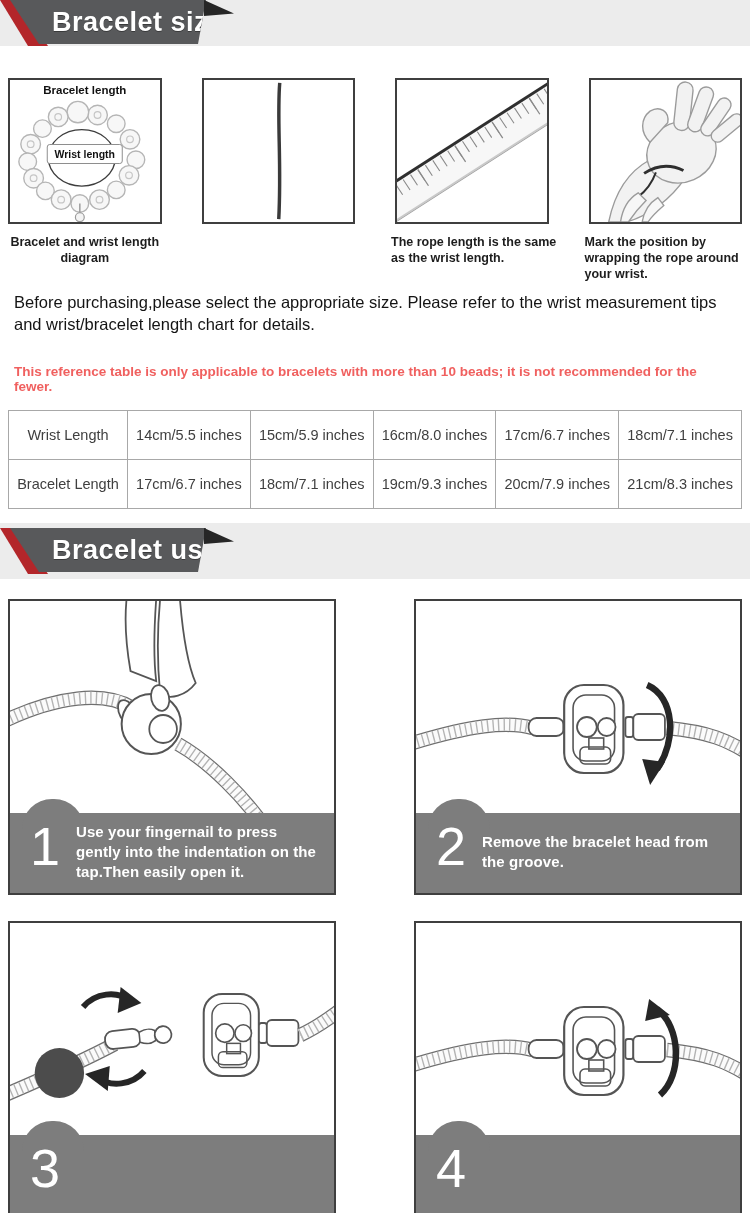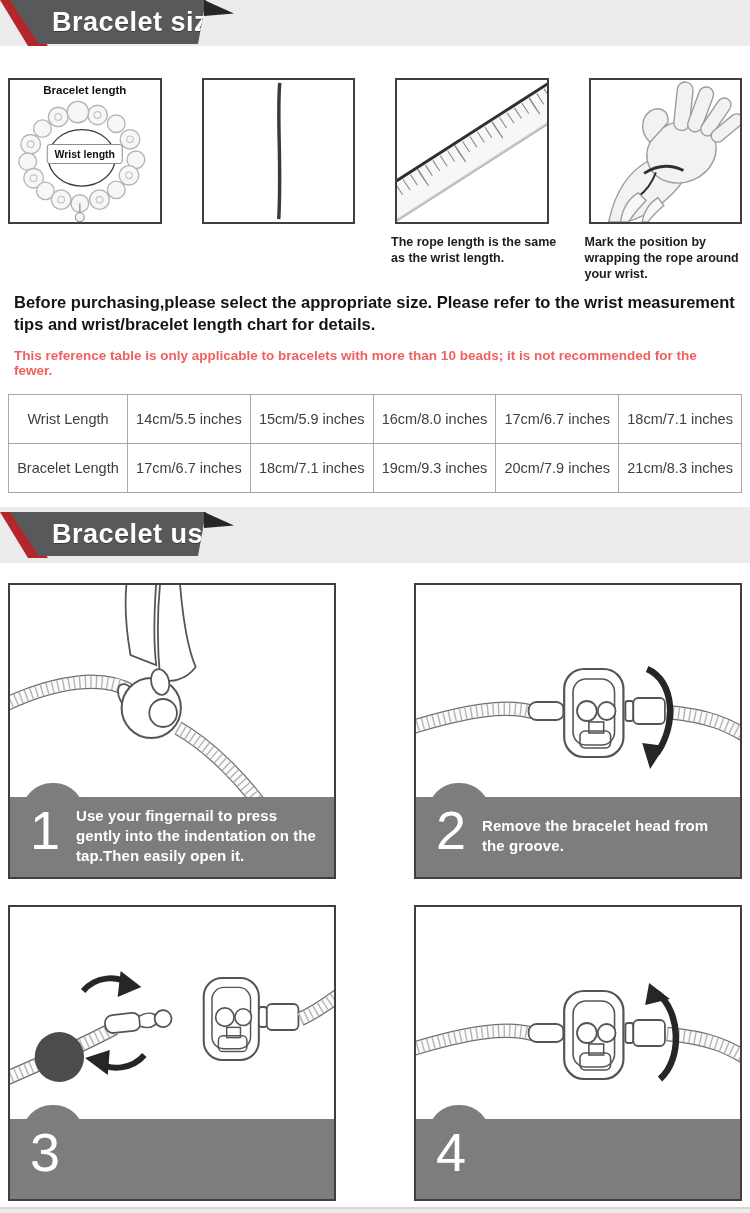--- a/index.html
+++ b/index.html
@@ -25,22 +25,22 @@
   .mbox{position:relative;height:146px;border:2px solid #3f3f3f;background:#fff;box-sizing:border-box;}
   .mbox svg{width:100%;height:100%;display:block;}
   .lab-top{position:absolute;top:4px;left:0;right:0;text-align:center;font-size:11.5px;font-weight:700;color:#111;}
   .lab-wrist{position:absolute;top:64px;left:50%;transform:translateX(-50%);background:#fff;border:1px solid #8e8e8e;
     border-radius:3px;padding:3px 7px;font-size:10.5px;font-weight:700;color:#111;white-space:nowrap;}
   .mcap{margin:10px -8px 0;font-size:12.5px;font-weight:700;line-height:1.28;color:#1d1d1d;}
   .cap-center{text-align:center;}
   .cap-left{text-align:left;padding-left:4px;}
 
   
-  .intro{margin-top:10px;padding:0 14px;font-size:16.5px;font-weight:700;line-height:1.33;color:#141414;}
-  .note{margin-top:12px;padding:0 14px;font-size:13.5px;font-weight:700;color:#f0605f;}
+  .intro{margin-top:10px;padding:0 14px;font-size:16.5px;font-weight:400;line-height:1.33;color:#141414;}
+  .note{margin-top:28px;padding:0 14px;font-size:13.5px;font-weight:700;color:#f0605f;}
 
   
   table.size{margin:16px 8px 0;border-collapse:collapse;width:734px;table-layout:fixed;
     font-size:14.5px;color:#3f3f3f;font-weight:400;}
   table.size td{border:1px solid #a8a8a8;height:48px;text-align:center;padding:0 3px;}
   td.rowhead{text-align:left;padding-left:12px;width:112px;}
 
   
   .steps{display:flex;flex-wrap:wrap;padding:0 8px;margin-top:20px;column-gap:78px;row-gap:26px;}
   .step-panel{width:328px;height:296px;border:2px solid #3f3f3f;background:#fff;box-sizing:border-box;
@@ -124,20 +124,21 @@
               <circle cx="121" cy="98" r="3.4"></circle>
           </g>
           <line x1="71" y1="127" x2="71" y2="137" stroke="#9a9a9a" stroke-width="1.5"></line>
           <circle cx="71" cy="141" r="4.5" fill="#f4f4f4" stroke="#9a9a9a" stroke-width="1.2"></circle>
           <ellipse cx="73" cy="80" rx="34" ry="29" fill="#ffffff" fill-opacity="0.7" stroke="#3d3d3d" stroke-width="1.3"></ellipse>
           <line x1="39" y1="80" x2="107" y2="80" stroke="#3d3d3d" stroke-width="1.1"></line>
         </svg>
         <div class="lab-top">Bracelet length</div>
         <div class="lab-wrist">Wrist length</div>
       </div>
+      <div class="mcap cap-center">Bracelet and wrist length diagram</div>
     </div>
 
     <div class="mcol">
       <div class="mbox">
         <svg viewBox="0 0 152 146" preserveAspectRatio="none">
           <path d="M 77 3 C 74 40, 79 85, 76 143" stroke="#3a3a3a" stroke-width="3.5" fill="none"></path>
         </svg>
       </div>
     </div>
 

